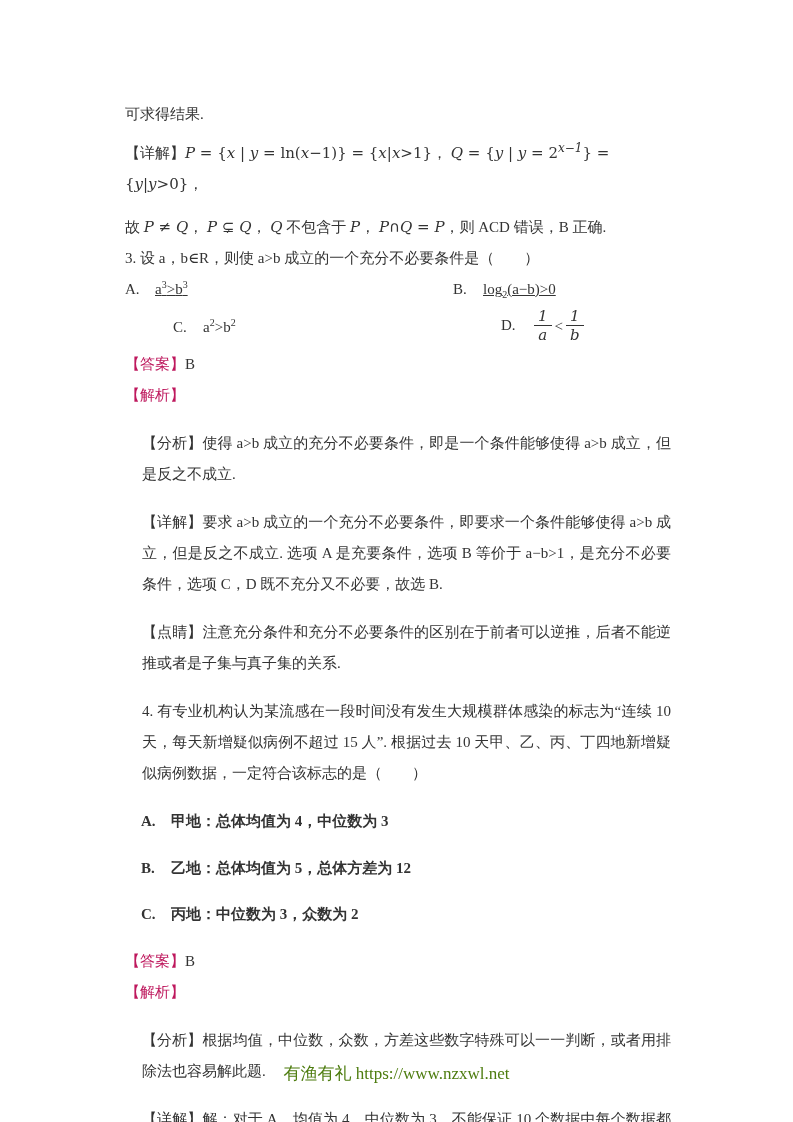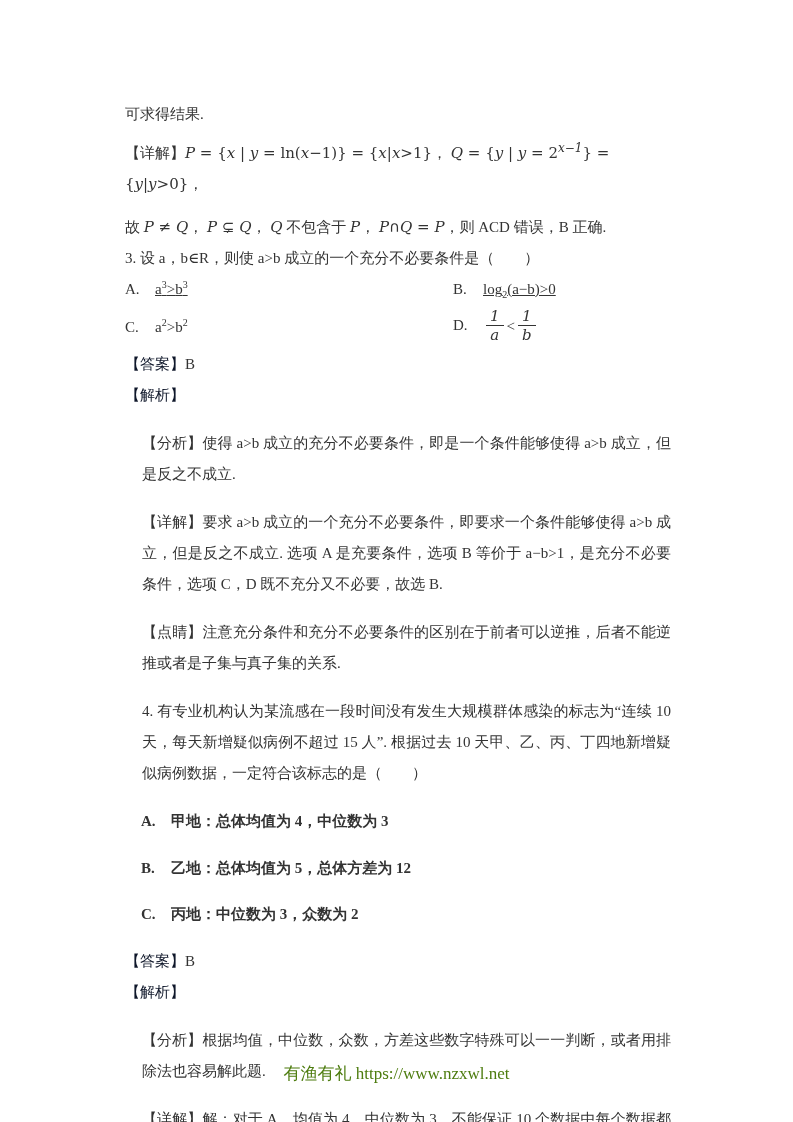--- a/index.html
+++ b/index.html
@@ -18,21 +18,21 @@
     left: 125px;
     top: 99px;
     width: 563px;
     font-size: 15px;
   }
   .line { margin: 0; line-height: 31px; }
   .para { margin: 17px; line-height: 31px; text-align: justify; }
   .mt4 { margin-top: 4px; }
   .mt8 { margin-top: 8px; }
   .mt12 { margin-top: 12px; }
-  .lbl-blue { color: #0f172a; }
+  .lbl-blue { color: #be185d; }
   .m  { font-family: "DejaVu Serif", serif; }
   .mi { font-family: "DejaVu Serif", serif; font-style: italic; }
   .sup { font-size: 10px; vertical-align: super; line-height: 0; }
   .sub { font-size: 10px; vertical-align: sub; line-height: 0; }
   .supi { font-size: 12px; vertical-align: super; line-height: 0; font-family: "DejaVu Serif", serif; font-style: italic; }
   .big { font-family: "DejaVu Sans", sans-serif; }
   .optrow { display: flex; align-items: baseline; text-decoration: underline; }
   .optrow .opt:first-child { width: 328px; }
   .opt { line-height: 31px; }
   .optline { margin: 16px; line-height: 30.5px; font-weight: bold; }
@@ -42,21 +42,21 @@
     vertical-align: middle;
     text-align: center;
     font-family: "DejaVu Serif", serif;
     font-style: italic;
     margin: 0 3px;
     transform: translateY(-2px);
   }
   .frac .num { display: block; border-bottom: 1px solid #333; line-height: 18px; padding: 0 4px; }
   .frac .den { display: block; line-height: 18px; }
   .fracrow { height: 44px; display: flex; align-items: center; }
-  .fracrow .opt:first-child { width: 328px; }
+  .fracrow .opt:first-child { width: 328px; margin-left: 48px; }
   .footer {
     position: absolute;
     left: 0; right: 0;
     top: 1062px;
     text-align: center;
     font-family: Liberation Serif, serif;
     font-size: 17px;
     color: #4d7c0f;
   }
   .footer a { color: inherit; text-decoration: none; }

